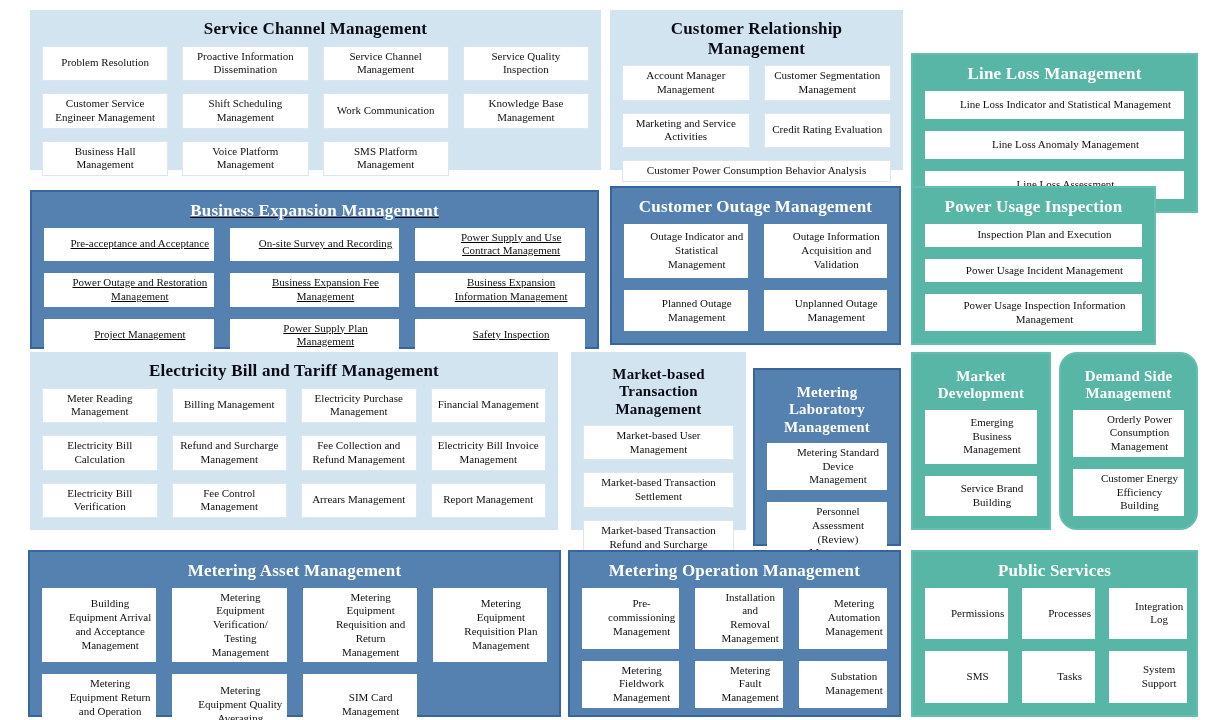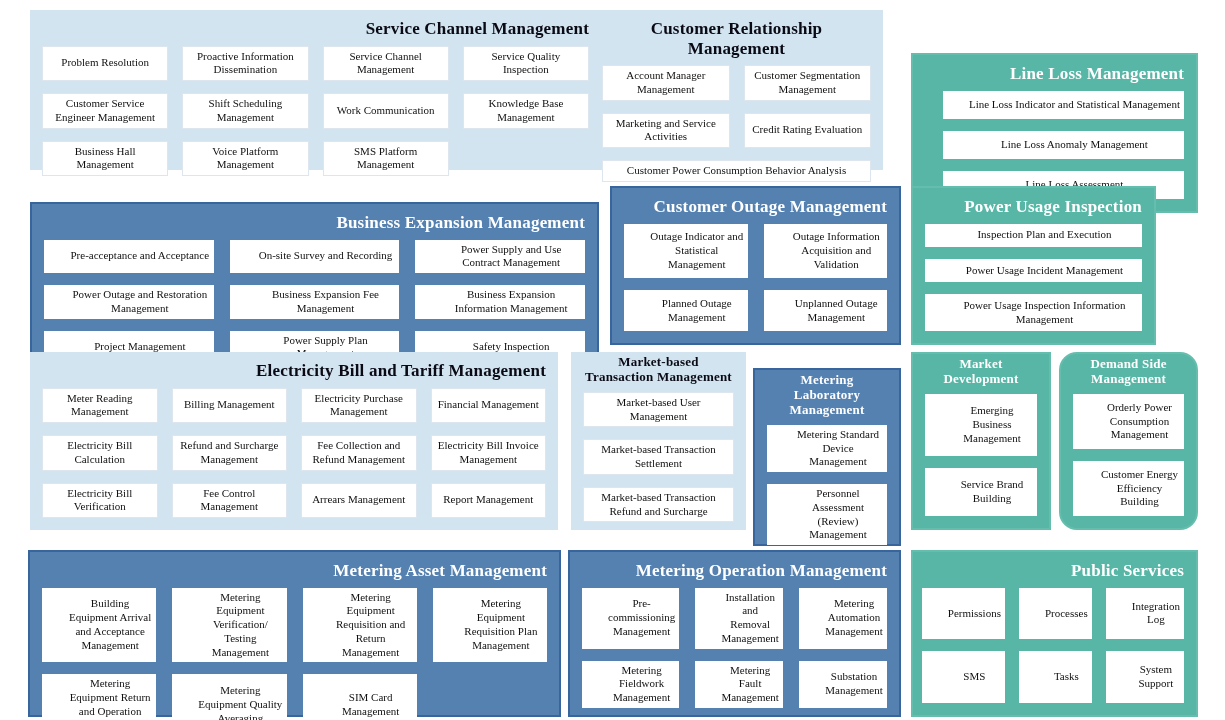--- a/index.html
+++ b/index.html
@@ -4,32 +4,31 @@
 <style>
   html,body{margin:0;padding:0;}
   body{
     width:1225px;height:720px;background:#ffffff;position:relative;
     font-family:"Liberation Serif","DejaVu Serif",serif;
     -webkit-font-smoothing:antialiased;
   }
   .panel{
     position:absolute;box-sizing:border-box;display:flex;flex-direction:column;
     padding:0 12px 12px 12px;
-    align-items:flex-end;
   }
   .panel.light{background:#d3e4f1;}
   .panel.blue{background:#5581b0;border:2px solid #38659b;}
   .panel.teal{background:#58b6a6;border:2px solid #65bdae;}
   .panel-title{
     margin:0;padding:9px 0 7px 0;text-align:center;font-weight:bold;
     font-size:17px;line-height:1.15;letter-spacing:0.2px;
   }
   .panel.light .panel-title{color:#0a0a14;}
   .panel.blue .panel-title,.panel.teal .panel-title{color:#ffffff;}
-  .panel.small .panel-title{font-size:13px;padding-top:3px;}
+  .panel.small .panel-title{font-size:15px;padding-top:14px;}
   .items{
     flex:1;display:grid;
     grid-template-columns:repeat(var(--cols,1),1fr);
     column-gap:14px;row-gap:12px;
   }
   .panel.blue .items{column-gap:16px;}
   .item{
     background:#ffffff;border:1px solid #dde6ee;
     display:flex;align-items:center;justify-content:center;text-align:center;
     font-size:11px;line-height:1.25;color:#111111;padding:3px 4px;
@@ -51,41 +50,41 @@
       <div class="item">Customer Service Engineer Management</div>
       <div class="item">Shift Scheduling Management</div>
       <div class="item">Work Communication</div>
       <div class="item">Knowledge Base Management</div>
       <div class="item">Business Hall Management</div>
       <div class="item">Voice Platform Management</div>
       <div class="item">SMS Platform Management</div>
     </div>
 </section>
 
-<section class="panel light" style="left:590px;top:10px;width:293px;height:160px;">
+<section class="panel light" style="left:610px;top:10px;width:293px;height:160px;">
   <h2 class="panel-title">Customer Relationship Management</h2>
   <div class="items" style="--cols: 2;">
       <div class="item">Account Manager Management</div>
       <div class="item">Customer Segmentation Management</div>
       <div class="item">Marketing and Service Activities</div>
       <div class="item">Credit Rating Evaluation</div>
       <div class="item span2">Customer Power Consumption Behavior Analysis</div>
     </div>
 </section>
 
 <section class="panel teal" style="left:911px;top:10px;width:287px;height:160px;margin-top:43px;">
   <h2 class="panel-title">Line Loss Management</h2>
   <div class="items" style="--cols: 1;">
       <div class="item">Line Loss Indicator and Statistical Management</div>
       <div class="item">Line Loss Anomaly Management</div>
       <div class="item">Line Loss Assessment</div>
     </div>
 </section>
 
-<section class="panel blue" style="left:30px;top:202px;width:569px;height:159px;">
+<section class="panel blue" style="left:30px;top:190px;width:569px;height:159px;text-decoration:underline;">
   <h2 class="panel-title">Business Expansion Management</h2>
   <div class="items" style="--cols: 3;">
       <div class="item">Pre-acceptance and Acceptance</div>
       <div class="item">On-site Survey and Recording</div>
       <div class="item">Power Supply and Use Contract Management</div>
       <div class="item">Power Outage and Restoration Management</div>
       <div class="item">Business Expansion Fee Management</div>
       <div class="item">Business Expansion Information Management</div>
       <div class="item">Project Management</div>
       <div class="item">Power Supply Plan Management</div>

